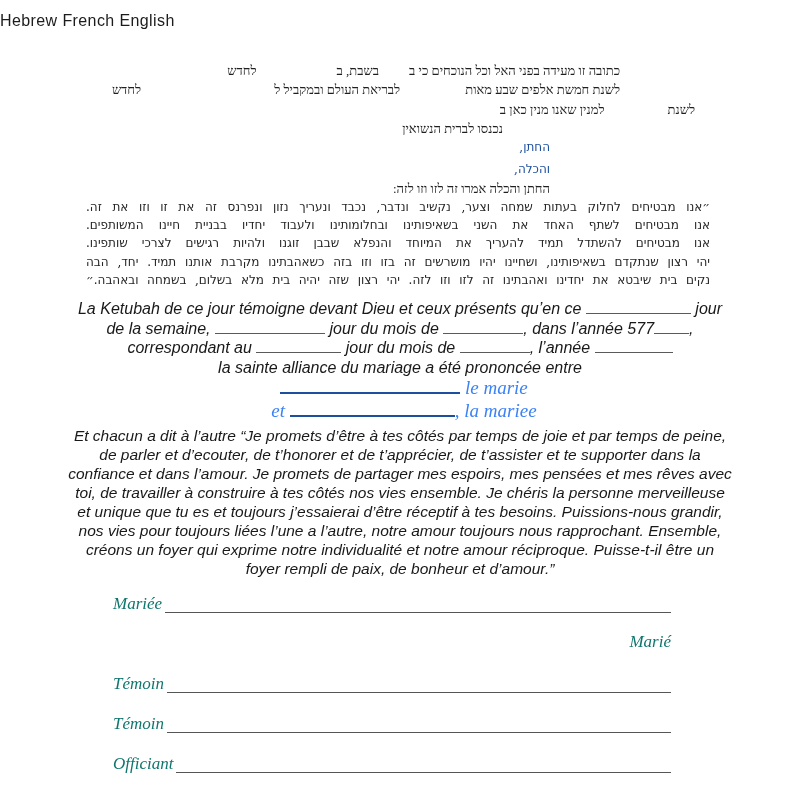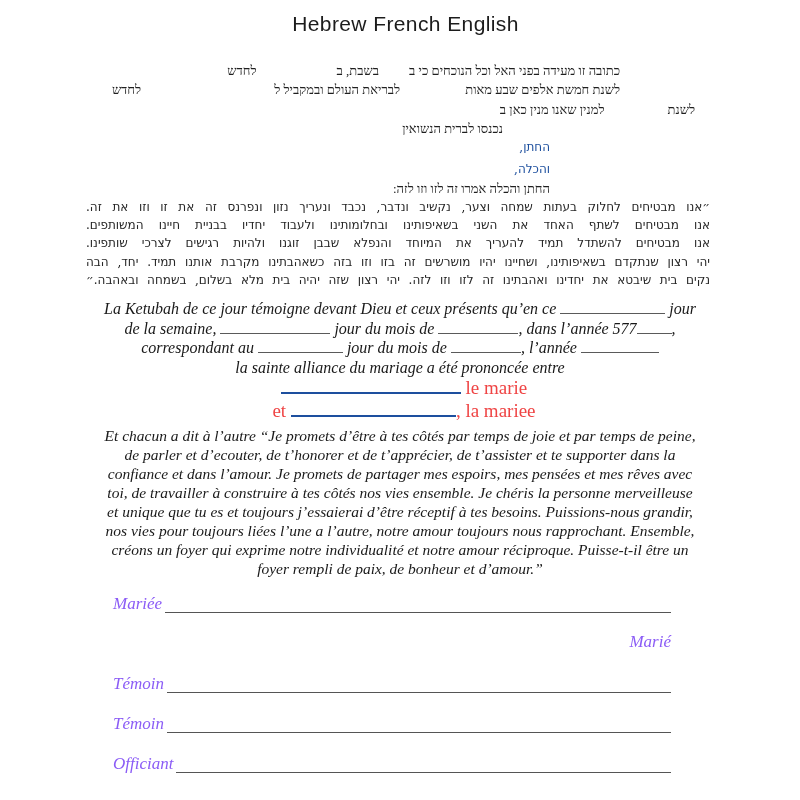--- a/index.html
+++ b/index.html
@@ -6,56 +6,56 @@
   html,body{margin:0;padding:0;}
   body{
     width:800px;height:800px;background:#ffffff;
     font-family:"Liberation Serif", serif;color:#1f1f1f;
     position:relative;overflow:hidden;
   }
   .page{position:absolute;inset:0;background:#fff;}
 
   
   .title{
-    position:absolute;top:12px;left:0;right:0;text-align:center;
+    position:absolute;top:12px;left:0;right:0;text-align:left;
     font-family:"Liberation Sans", sans-serif;
-    font-size:21px;font-weight:400;letter-spacing:.4px;color:#1c1c1c;padding-left:11px;
+    font-size:16px;font-weight:400;letter-spacing:.4px;color:#1c1c1c;
   }
   .heb-line{position:absolute;direction:rtl;white-space:nowrap;font-size:13px;line-height:17px;}
   .g{display:inline-block;height:1px;vertical-align:baseline;}
   .g30{width:30px}.g80{width:80px}.g65{width:65px}.g133{width:133px}.g63{width:63px}
   .heb-blue{position:absolute;direction:rtl;white-space:nowrap;right:250px;
             color:#1d4f9e;font-size:12px;line-height:20px;
             font-family:"DejaVu Serif","DejaVu Sans",sans-serif;}
   .heb-vows{position:absolute;top:198px;left:86px;right:90px;direction:rtl;}
   .heb-vows .vl{
     font-size:12px;line-height:18.2px;color:#262626;
     font-family:"DejaVu Serif","DejaVu Sans",sans-serif;
     text-align:justify;text-align-last:justify;
   }
 
   
-  .fr{font-family:Liberation Serif, serif;font-style:italic;color:#191919;}
+  .fr{font-family:Liberation Sans, sans-serif;font-style:italic;color:#191919;}
   .fr-date{position:absolute;top:299px;left:50px;right:50px;text-align:center;
            font-size:16px;line-height:19.5px;}
   .bl{display:inline-block;border-bottom:1px solid #5a5a5a;height:13px;vertical-align:baseline;}
   .w105{width:105px}.w110{width:110px}.w80{width:80px}.w35{width:35px}
   .w85{width:85px}.w70{width:70px}.w78{width:78px}
-  .fr-blue{position:absolute;left:8px;right:0;text-align:center;color:#ef4444;
-           font-size:19px;line-height:22px;font-family:"Liberation Serif",serif;}
+  .fr-blue{position:absolute;left:8px;right:0;text-align:center;color:#3b82f6;
+           font-size:19px;line-height:22px;font-family:"Liberation Serif",serif;font-style:italic;}
   .blb{display:inline-block;border-bottom:2px solid #1d4f9e;height:14px;vertical-align:baseline;}
   .w180{width:180px}.w165{width:165px}
   .fr-vows{position:absolute;top:426px;left:35px;right:35px;text-align:center;
            font-size:15.5px;line-height:19px;}
 
   
   .sig-row{position:absolute;left:113px;width:558px;height:21px;
            display:flex;align-items:flex-end;}
   .sig-label{font-family:"Liberation Serif",serif;font-style:italic;
-             font-size:17px;line-height:19px;color:#8b5cf6;white-space:nowrap;}
+             font-size:17px;line-height:19px;color:#0f766e;white-space:nowrap;}
   .sig-line{flex:1;height:0;border-bottom:1px solid #555555;margin-left:3px;}
 </style>
 </head>
 <body>
 
 <div class="page">
 
   <div class="title">Hebrew French English</div>
 
   <div class="heb-line" style="top:62px;right:180px;">

